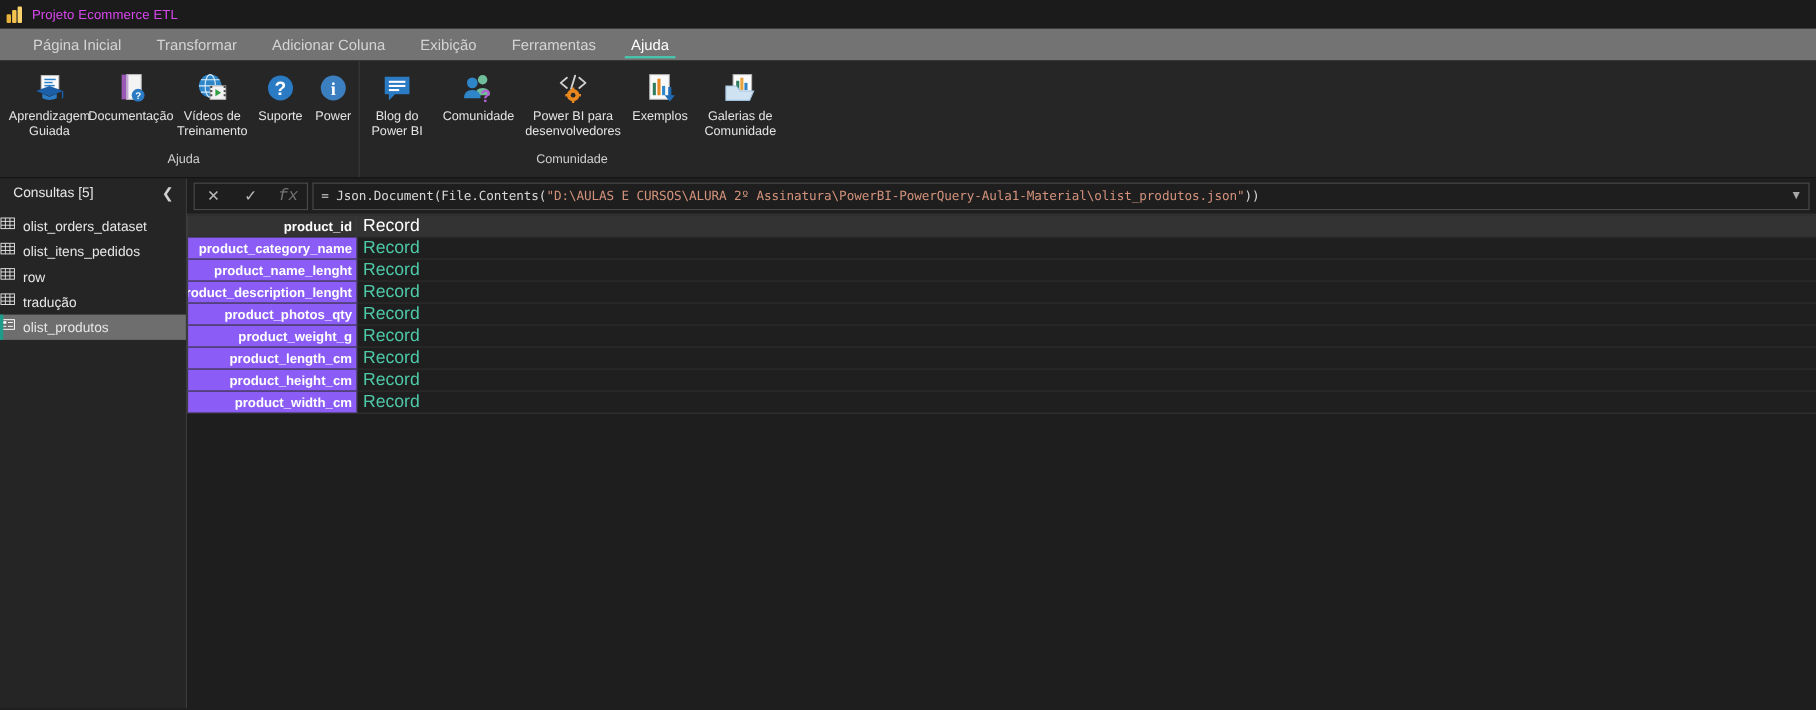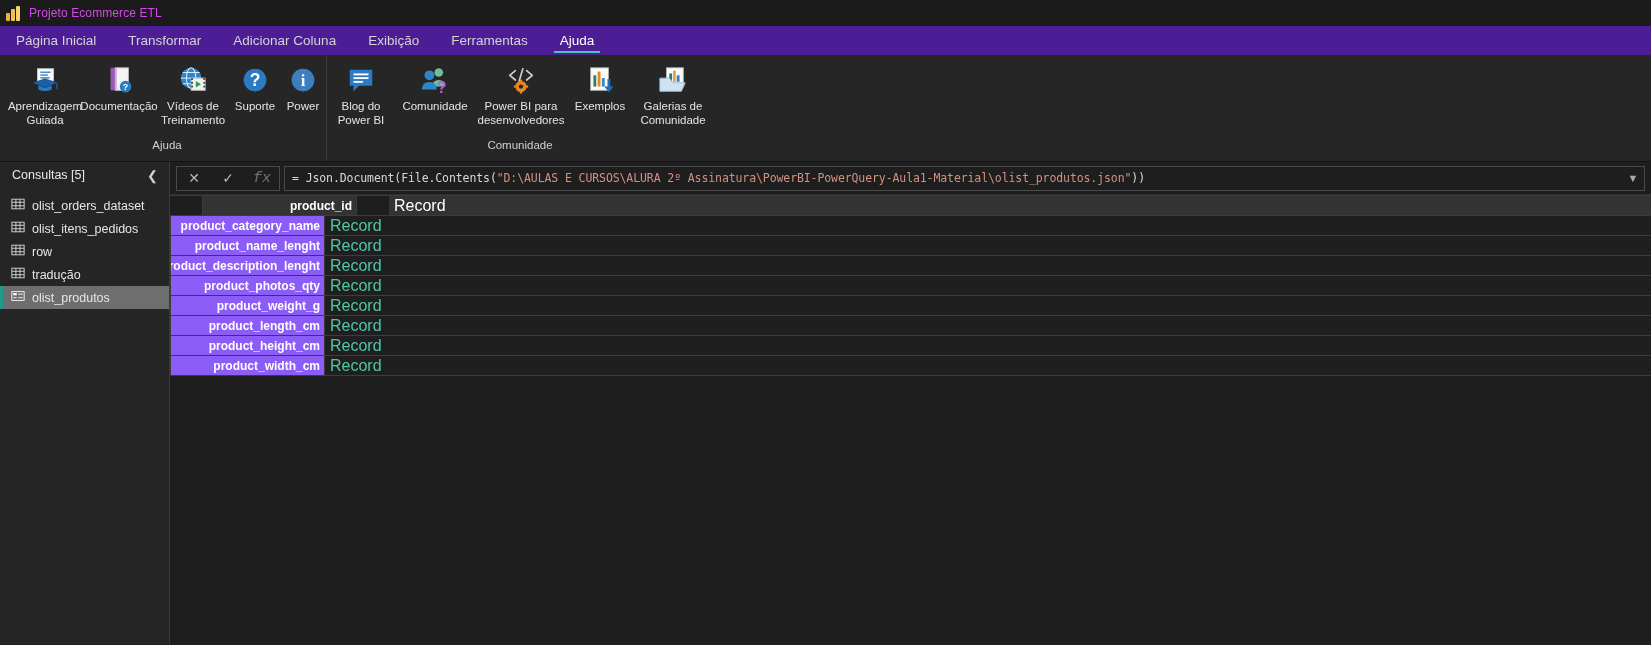--- a/index.html
+++ b/index.html
@@ -19,22 +19,22 @@
   }
   .pbi-logo { width: 15px; height: 15px; position: relative; display: block; }
   .pbi-logo i { position: absolute; bottom: 0; display: block; border-radius: 1px; }
   .pbi-logo i:nth-child(1) { left: 0;  width: 4px; height: 8px;  background: #e8b13a; }
   .pbi-logo i:nth-child(2) { left: 5px; width: 4px; height: 12px; background: #f2c14e; }
   .pbi-logo i:nth-child(3) { left: 10px; width: 4px; height: 15px; background: #f8d26a; }
   .title-text { font-size: 12px; color: #d946ef; letter-spacing: .1px; }
 
   
   .tabbar {
-    height: 29px; background: #4c1d95;
-    display: flex; align-items: stretch; padding-left: 0;
+    height: 29px; background: #737373;
+    display: flex; align-items: stretch; padding-left: 14px;
   }
   .tab {
     position: relative; display: flex; align-items: center;
     padding: 0 16px; font-size: 13.5px; color: #d4d4d4; cursor: default;
     white-space: nowrap;
   }
   .tab.active { color: #ffffff; }
   .tab.active::after {
     content: ""; position: absolute; left: 10px; right: 10px; bottom: 2px;
     height: 2px; background: #45c9b0;
@@ -84,21 +84,21 @@
     justify-content: space-between; padding: 0 8px 0 12px;
   }
   .sidebar-title { font-size: 12.5px; color: #e8e8e8; }
   .collapse-btn {
     font-size: 13px; color: #d0d0d0; cursor: pointer;
     line-height: 1; padding: 2px 3px;
   }
   .qlist { margin-top: 6px; }
   .qitem {
     height: 23px; display: flex; align-items: center; gap: 7px;
-    padding-left: 11px; position: relative; cursor: default;
+    position: relative; cursor: default;
   }
   .qitem.selected { background: #6e6e6e; }
   .qitem.selected::before {
     content: ""; position: absolute; left: 0; top: 0; bottom: 0;
     width: 3px; background: #1d9c8a;
   }
   .qitem .qlabel { font-size: 12.5px; color: #e6e6e6; white-space: nowrap; }
 
   
   .mainpanel { flex: 1; background: #1e1e1e; display: flex; flex-direction: column; min-width: 0; }
@@ -131,21 +131,21 @@
     justify-content: center; color: #a8a8a8; font-size: 11px; cursor: pointer;
     flex: none;
   }
 
   
   .grid { flex: 1; overflow: hidden; }
   .grow {
     display: flex; height: 20px; align-items: stretch;
     border-bottom: 1px solid #3c3c3c;
   }
-  .grow.sel .gname, .grow.sel .gval { background: #333333; margin-left: 32px; }
+  .grow.sel .gname, .grow.sel .gval { background: #333333; }
   .gname {
     width: 155px; flex: none; background: #8b5cf6;
     border-right: 1px solid #3c3c3c; border-left: 1px solid #3c3c3c;
     display: flex; align-items: center; justify-content: flex-end;
     padding-right: 4px; font-size: 12px; font-weight: bold; color: #ffffff;
     white-space: nowrap; overflow: hidden;
   }
   .gval {
     flex: 1; background: #1f1f1f; display: flex; align-items: center;
     padding-left: 5px; font-size: 16px; color: #4ec9a8; white-space: nowrap;

